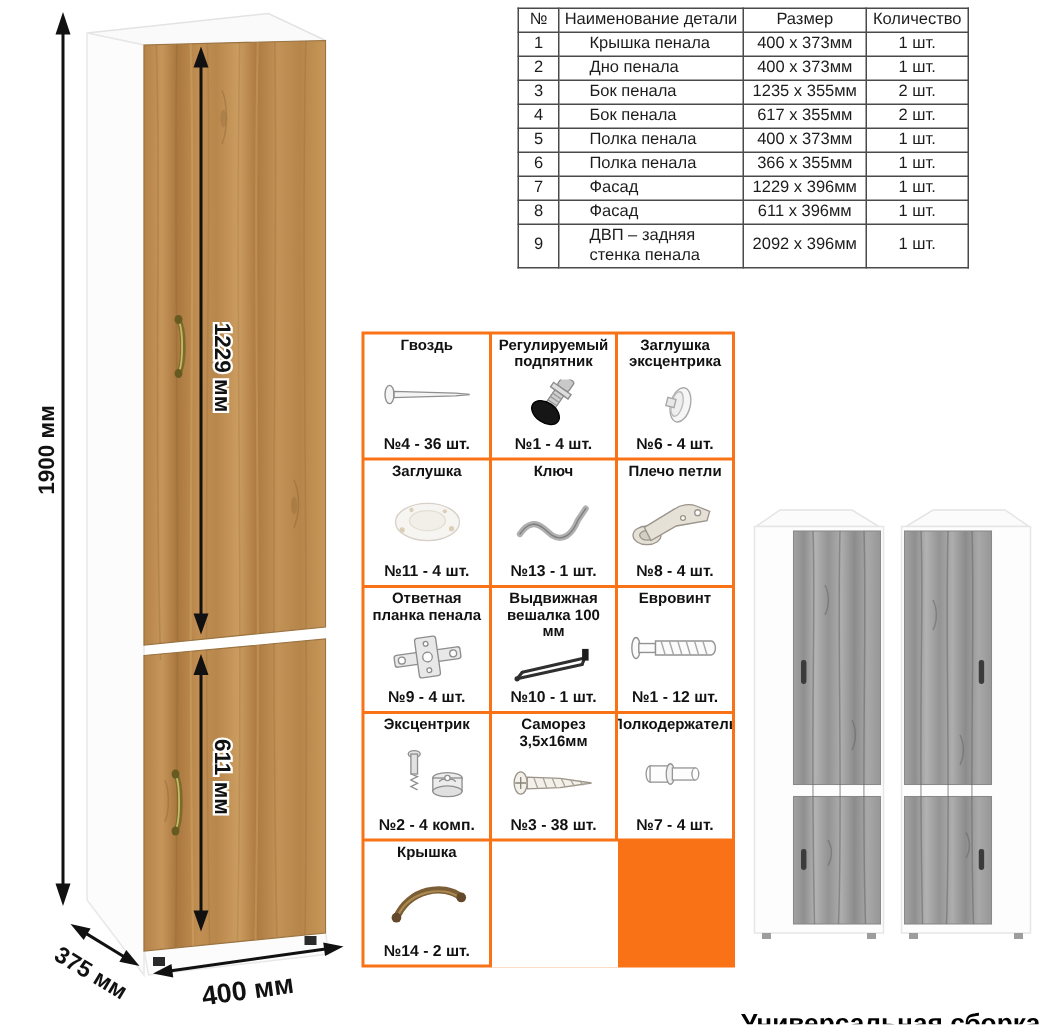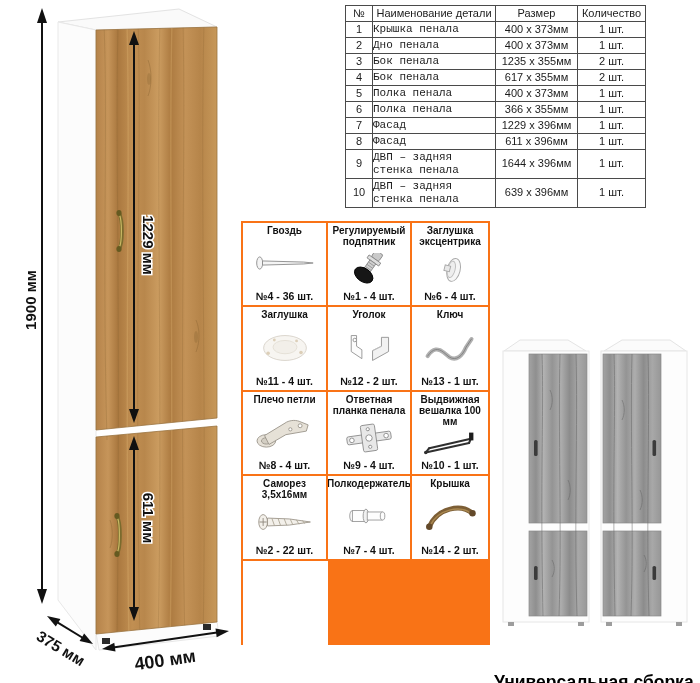--- a/index.html
+++ b/index.html
@@ -4,21 +4,21 @@
 <style>
   html,body{margin:0;padding:0;background:#fff;}
   *{box-sizing:border-box;font-family:"Liberation Sans",sans-serif;}
   .stage{position:relative;width:700px;height:683px;background:#fff;overflow:hidden;}
 
   
   .parts-table{position:absolute;left:345px;top:5px;width:300px;border-collapse:collapse;
     font-size:11px;color:#1c1c1c;table-layout:fixed;}
   .parts-table td,.parts-table th{border:1px solid #4a4a4a;padding:1px 2px;line-height:1.18;
     text-align:center;vertical-align:middle;font-weight:normal;}
-  .parts-table td.name{text-align:left;padding-left:0;font-family:Liberation Mono, monospace;}
+  .parts-table td.name{text-align:left;padding-left:20px;}
   .parts-table tr{height:15px;}
   .parts-table tr.tall{height:29px;}
 
   
   .hw-grid{position:absolute;left:241px;top:221px;display:grid;
     grid-template-columns:83px 82px 76px;grid-template-rows:repeat(5,82.4px);
     gap:2px;padding:2px;background:#f97316;}
   .hw-cell{background:#fff;display:flex;flex-direction:column;align-items:center;
     justify-content:space-between;overflow:hidden;padding:2px 2px 3px 2px;}
   .hw-title{font-size:10px;font-weight:bold;text-align:center;line-height:1.12;color:#111;}
@@ -185,27 +185,21 @@
     </tr>
     <tr>
       <td>8</td>
       <td class="name">Фасад</td>
       <td>611 х 396мм</td>
       <td>1 шт.</td>
     </tr>
     <tr class="tall">
       <td>9</td>
       <td class="name">ДВП – задняя стенка пенала</td>
-      <td>1644 х 396мм</td>
-      <td>1 шт.</td>
-    </tr>
-    <tr class="tall">
-      <td>10</td>
-      <td class="name">ДВП – задняя стенка пенала</td>
-      <td>639 х 396мм</td>
+      <td>2092 х 396мм</td>
       <td>1 шт.</td>
     </tr>
   </tbody>
     </table>
 
   <div class="hw-grid">
 
     <div class="hw-cell">
       <div class="hw-title">Гвоздь</div>
       <div class="hw-icon">
@@ -260,32 +254,20 @@
         <ellipse cx="36" cy="19" rx="13.5" ry="7.5" fill="#f2efe9" stroke="#e3ded4"></ellipse>
         <circle cx="17" cy="26" r="2" fill="#dccfb8"></circle>
             <circle cx="54" cy="25" r="2" fill="#dccfb8"></circle>
         <circle cx="24" cy="11" r="1.6" fill="#dccfb8"></circle>
             <circle cx="49" cy="12" r="1.6" fill="#dccfb8"></circle>
       </svg>
         </div>
       <div class="hw-count">№11 - 4 шт.</div>
     </div>
 
-    <div class="hw-cell">
-      <div class="hw-title">Уголок</div>
-      <div class="hw-icon">
-          <svg width="64" height="36" viewBox="0 0 72 40">
-        <path d="M16 6 v18 l12 8 v-10 l-6 -4 v-12 z" fill="#fcfcfc" stroke="#909090"></path>
-        <circle cx="20" cy="11" r="2" fill="#fff" stroke="#909090"></circle>
-        <path d="M58 8 v16 l-18 10 v-11 l10 -5 v-10 z" fill="#f2f2f2" stroke="#909090"></path>
-        <path d="M40 23 l10 -5" stroke="#c4c4c4" fill="none"></path>
-      </svg>
-        </div>
-      <div class="hw-count">№12 - 2 шт.</div>
-    </div>
 
     <div class="hw-cell">
       <div class="hw-title">Ключ</div>
       <div class="hw-icon">
           <svg width="60" height="34" viewBox="0 0 66 38">
         <path d="M8 28 C14 19 20 19 26 24 L32 29 C40 34 47 28 51 18 L57 9" fill="none" stroke="#b0b0b0" stroke-width="4.6" stroke-linecap="round"></path>
         <path d="M8 28 C14 19 20 19 26 24 L32 29 C40 34 47 28 51 18 L57 9" fill="none" stroke="#7e7e7e" stroke-width="1" stroke-linecap="round"></path>
       </svg>
         </div>
       <div class="hw-count">№13 - 1 шт.</div>
@@ -335,35 +317,67 @@
           <path d="M58 15 L60 10"></path>
               <path d="M8 26 L12 21"></path>
         </g>
         <rect x="58" y="3" width="5" height="9" fill="#1d1d1d"></rect>
         <circle cx="8" cy="26" r="2" fill="#2f2f2f"></circle>
       </svg>
         </div>
       <div class="hw-count">№10 - 1 шт.</div>
     </div>
 
-
+    <div class="hw-cell">
+      <div class="hw-title">Евровинт</div>
+      <div class="hw-icon">
+          <svg width="68" height="26" viewBox="0 0 72 28">
+        <g stroke="#929292" fill="#fbfbfb">
+          <ellipse cx="8" cy="14" rx="3" ry="7.5"></ellipse>
+          <rect x="10" y="10.8" width="12" height="6.4"></rect>
+          <path d="M22 9 h40 a3 5 0 0 1 0 10 h-40 z"></path>
+          <path d="M26 9 l3 10 M32 9 l3 10 M38 9 l3 10 M44 9 l3 10 M50 9 l3 10 M56 9 l3 10" stroke="#a8a8a8" fill="none"></path>
+        </g>
+      </svg>
+        </div>
+      <div class="hw-count">№1 - 12 шт.</div>
+    </div>
+
+    <div class="hw-cell">
+      <div class="hw-title">Эксцентрик</div>
+      <div class="hw-icon">
+          <svg width="62" height="36" viewBox="0 0 70 40">
+        <g stroke="#8f8f8f" fill="#e2e2e2">
+          <ellipse cx="25" cy="5" rx="4.5" ry="2.6"></ellipse>
+          <rect x="22.5" y="5" width="5" height="15"></rect>
+          <path d="M22.5 20 l5 2 l-5 2.5 l5 2.5 l-5 2.5 l5 2.5" fill="none"></path>
+          <ellipse cx="50" cy="23" rx="11" ry="4" fill="#ececec"></ellipse>
+          <rect x="39" y="23" width="22" height="10" fill="#ececec"></rect>
+          <ellipse cx="50" cy="33" rx="11" ry="4" fill="#e0e0e0"></ellipse>
+          <path d="M44 26 a6 2.4 0 0 1 12 0" fill="none"></path>
+              <circle cx="50" cy="23" r="2" fill="#fff"></circle>
+        </g>
+      </svg>
+        </div>
+      <div class="hw-count">№2 - 4 комп.</div>
+    </div>
 
     <div class="hw-cell">
       <div class="hw-title">Саморез 3,5х16мм</div>
       <div class="hw-icon">
           <svg width="62" height="28" viewBox="0 0 70 32">
         <g stroke="#9a9488" fill="#f3f0ea">
           <ellipse cx="10" cy="16" rx="5" ry="8.5"></ellipse>
           <path d="M10 11.5 v9 M5.8 16 h8.4" stroke="#8a8478" fill="none"></path>
           <path d="M15 11.5 L40 12.5 L64 16 L40 19.5 L15 20.5 Z"></path>
           <path d="M20 11.8 l3 8.4 M27 11.8 l3 8.4 M34 12.2 l3 7.6 M41 12.8 l3 6.4 M48 13.4 l3 5.2 M55 14.2 l2.4 3.6" stroke="#aba595" fill="none"></path>
         </g>
       </svg>
         </div>
-      <div class="hw-count">№2 - 22 шт.</div>
+      <div class="hw-count">№3 - 38 шт.</div>
     </div>
 
     <div class="hw-cell">
       <div class="hw-title">Полкодержатель</div>
       <div class="hw-icon">
           <svg width="58" height="28" viewBox="0 0 64 32">
         <g stroke="#969696" fill="#fdfdfd">
           <ellipse cx="13" cy="16" rx="3" ry="6.2"></ellipse>
           <rect x="13" y="9.8" width="14" height="12.4"></rect>
           <ellipse cx="28.5" cy="16" rx="3.2" ry="7.8" fill="#f0f0f0"></ellipse>

